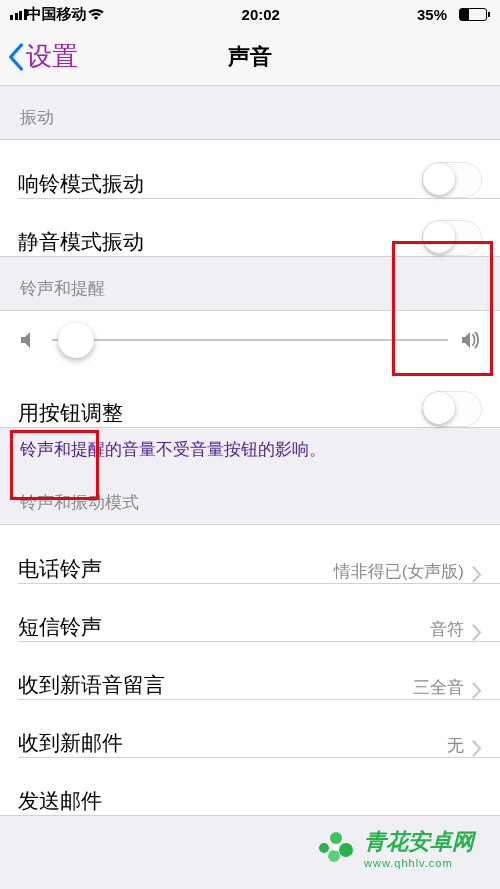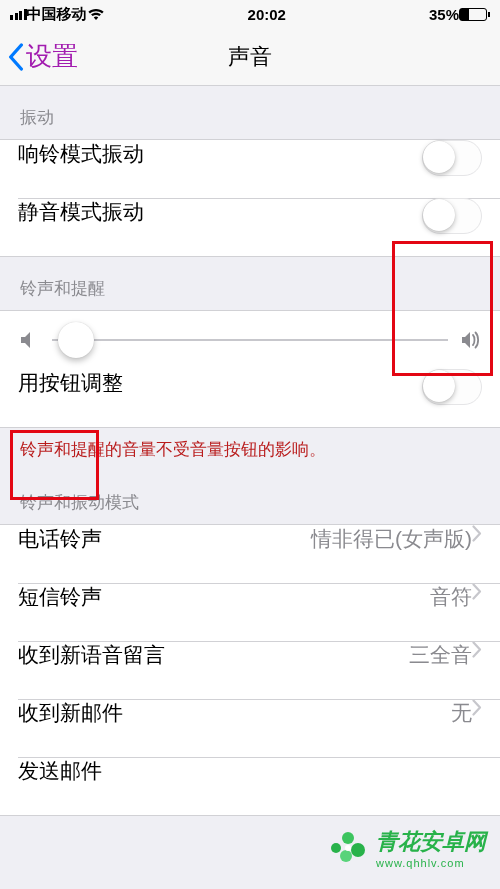--- a/index.html
+++ b/index.html
@@ -15,21 +15,21 @@
       height: 28px;
       display: flex;
       align-items: center;
       justify-content: space-between;
       padding: 0 10px;
       background: #f7f7f7;
       font-size: 15px;
       font-weight: 600;
     }
     .status-left { display: flex; align-items: center; }
-    .status-right { display: flex; align-items: center; gap: 0; }
+    .status-right { display: flex; align-items: center; gap: 12px; }
     .signal-bars { display: flex; align-items: flex-end; gap: 1.5px; }
     .signal-bars span { width: 3px; background: #000; }
     .signal-bars span:nth-child(1){height:5px;} .signal-bars span:nth-child(2){height:7px;}
     .signal-bars span:nth-child(3){height:9px;} .signal-bars span:nth-child(4){height:11px;}
     .wifi-ic { width: 18px; height: 13px; }
     .battery { display: flex; align-items: center; }
     .battery-body { width: 28px; height: 13px; border: 1.5px solid #000; border-radius: 3px; position: relative; }
     .battery-fill { height: 100%; background: #000; width: 35%; }
     .battery-tip { width: 2px; height: 5px; background: #000; margin-left: 1px; }
     .nav-bar {
@@ -46,44 +46,44 @@
       color: #a21caf;
       font-size: 26px;
       padding-left: 8px;
       cursor: pointer;
     }
     .chevron-left { width: 16px; height: 28px; margin-right: 2px; }
     .nav-title {
       position: absolute; left: 0; right: 0;
       text-align: center;
       font-size: 22px;
-      font-weight: 400;
+      font-weight: 700;
       pointer-events: none;
     }
     .section-header {
       padding: 20px 20px 10px 20px;
       font-size: 17px;
       color: #8a8a8f;
     }
     .section-header.tall { }
     .cell-group { background: #fff; border-top: 1px solid #d1d1d5; border-bottom: 1px solid #d1d1d5; }
     .cell {
       display: flex;
-      align-items: flex-start;
+      align-items: flex-end;
       min-height: 58px;
       padding: 0 18px;
       position: relative;
     }
     .cell + .cell::before {
       content: "";
       position: absolute; top: 0; left: 18px; right: 0;
       height: 1px; background: #d1d1d5;
     }
     .cell-label { font-size: 21px; color: #000; flex: 1; }
-    .cell-value { font-size: 21px; color: #8a8a8f; }
+    .cell-value { font-size: 17px; color: #8a8a8f; margin-right: 8px; }
     .chevron-right { width: 10px; height: 17px; }
     .toggle {
       width: 60px; height: 36px;
       border-radius: 18px;
       background: #fdfdfd;
       border: 1.5px solid #e5e5e7;
       position: relative;
       cursor: pointer;
     }
     .toggle-knob {
@@ -109,26 +109,26 @@
       background: #fff;
       border-radius: 50%;
       top: 50%; transform: translate(-50%, -50%);
       left: 6%;
       box-shadow: 0 3px 6px rgba(0,0,0,0.25), 0 0 1px rgba(0,0,0,0.2);
       cursor: pointer;
     }
     .footer-note {
       padding: 10px 20px;
       font-size: 17px;
-      color: #b91c1c;
+      color: #4c1d95;
     }
     .red-box { position: absolute; border: 3px solid #e30613; pointer-events: none; }
     .red-box.a { top: 241px; left: 392px; width: 101px; height: 135px; }
     .red-box.b { top: 430px; left: 10px; width: 89px; height: 70px; }
-    .wm { position: absolute; right: 14px; bottom: 20px; display: flex; align-items: center; gap: 8px; }
+    .wm { position: absolute; right: 26px; bottom: 20px; display: flex; align-items: center; gap: 8px; }
     .wm-logo { width: 40px; height: 40px; }
     .wm-txt { font-size: 22px; color: #28b24a; font-style: italic; font-weight: bold; }
     .wm-sub { font-size: 11px; color: #28b24a; display: block; letter-spacing: 1px; }
   </style>
 </head>
 <body>
 
 <div class="status-bar">
   <div class="status-left">
     <span class="signal-bars">

